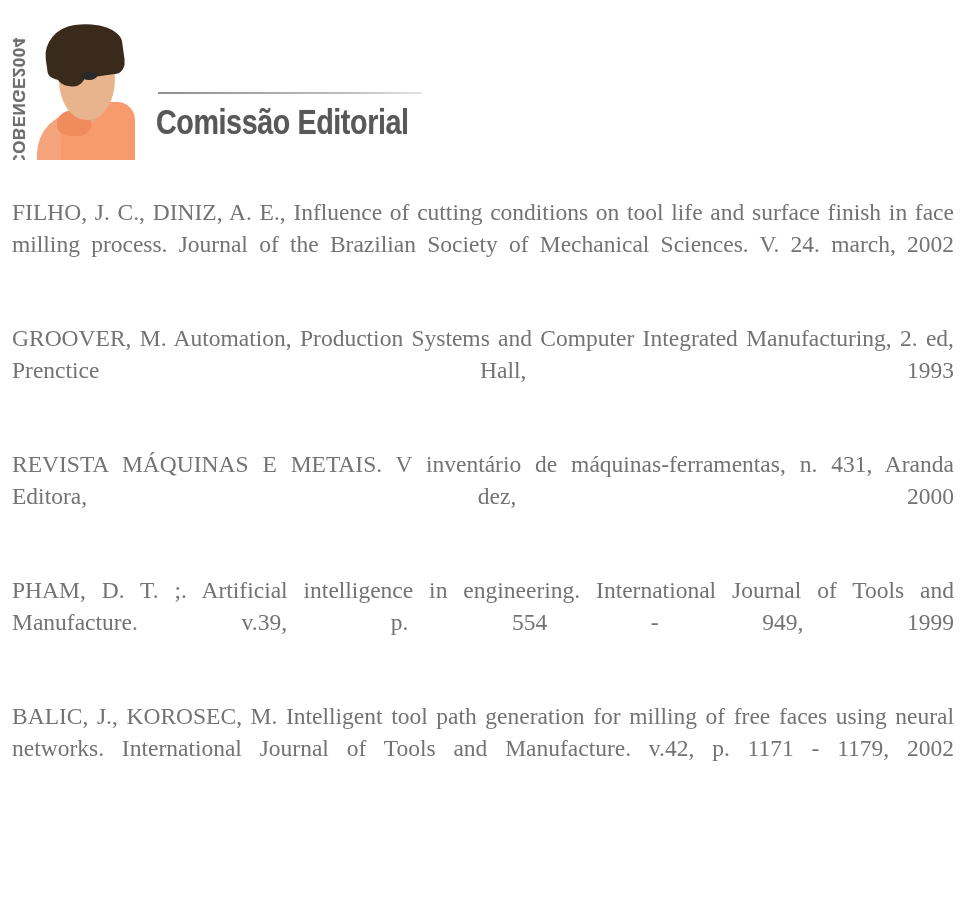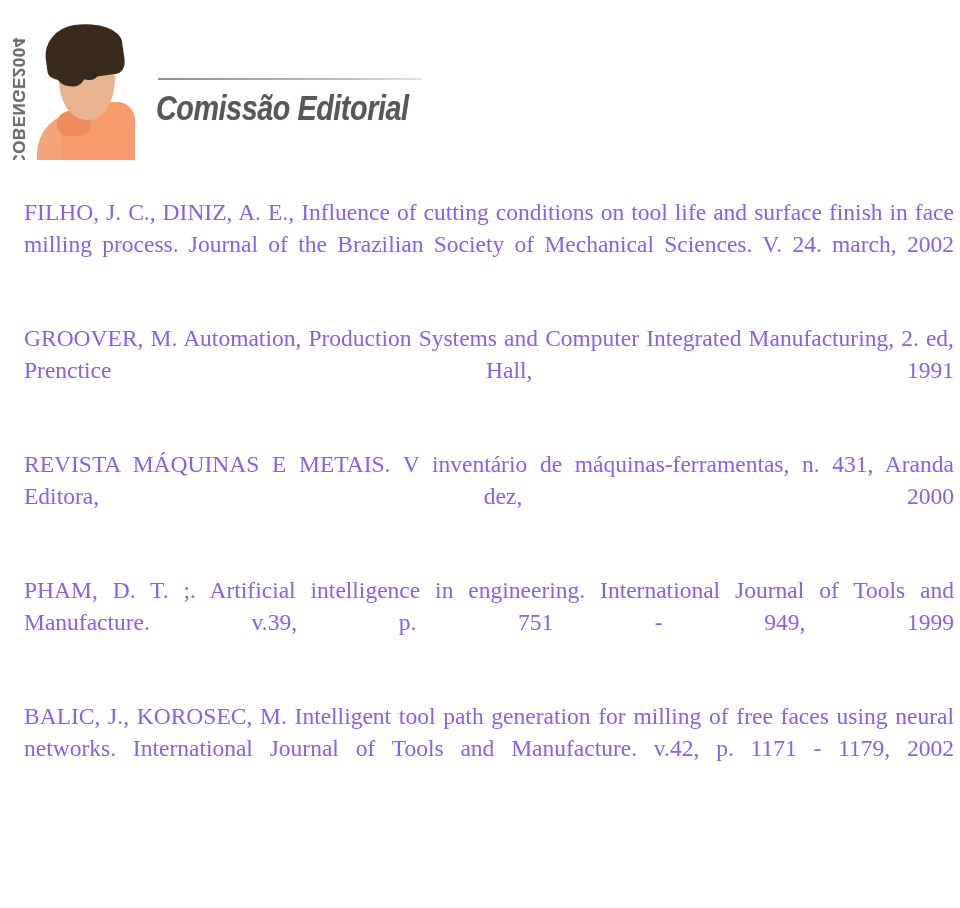--- a/index.html
+++ b/index.html
@@ -156,23 +156,22 @@
     height: 4px;
     background: #3a2a1c;
     border-radius: 3px;
     transform: rotate(-6deg);
   }
 
   
   .headline-block {
     position: absolute;
     left: 156px;
-    top: 78px;
+    top: 92px;
     width: 280px;
-    font-style: italic;
   }
   .rule {
     width: 264px;
     height: 2px;
     background: linear-gradient(to right, #8f8f8f, #bdbdbd 70%, #e4e4e4);
     margin: 0 0 10px 2px;
   }
   .headline {
     font-family: "Liberation Sans", "DejaVu Sans", sans-serif;
     font-weight: 700;
@@ -191,22 +190,22 @@
     position: absolute;
     left: 8px;
     top: 196px;
     width: 946px;
   }
 
   .ref {
     font-family: "Liberation Serif", "DejaVu Serif", serif;
     font-size: 23.5px;
     line-height: 32px;
-    color: #8b5cf6;
-    margin: 0 0 30px 16px;
+    color: #737373;
+    margin: 0 0 30px 4px;
     text-align: justify;
     text-justify: inter-word;
     hyphens: none;
   }
   .ref:last-child { margin-bottom: 0; }
   .ref.no-gap { margin-bottom: 0; }
 
   
   .ref::after {
     content: "";
@@ -245,24 +244,24 @@
       <div class="rule"></div>
       <div class="headline">Comissão Editorial</div>
     </div>
 
   </div>
 
   <div class="body-text">
 
     <p class="ref">FILHO, J. C., DINIZ, A. E., Influence of cutting conditions on tool life and surface finish in face milling process. Journal of the Brazilian Society of Mechanical Sciences. V. 24. march, 2002</p>
 
-    <p class="ref">GROOVER, M. Automation, Production Systems and Computer Integrated Manufacturing, 2. ed, Prenctice Hall, 1991</p>
+    <p class="ref">GROOVER, M. Automation, Production Systems and Computer Integrated Manufacturing, 2. ed, Prenctice Hall, 1993</p>
 
     <p class="ref">REVISTA MÁQUINAS E METAIS. V inventário de máquinas-ferramentas, n. 431, Aranda Editora, dez, 2000</p>
 
-    <p class="ref">PHAM, D. T. ;. Artificial intelligence in engineering. International Journal of Tools and Manufacture. v.39, p. 751 - 949, 1999</p>
+    <p class="ref">PHAM, D. T. ;. Artificial intelligence in engineering. International Journal of Tools and Manufacture. v.39, p. 554 - 949, 1999</p>
 
 
     <p class="ref no-gap">BALIC, J., KOROSEC, M. Intelligent tool path generation for milling of free faces using neural networks. International Journal of Tools and Manufacture. v.42, p. 1171 - 1179, 2002</p>
 
   </div>
 
 </div>
 
 </body></html>

